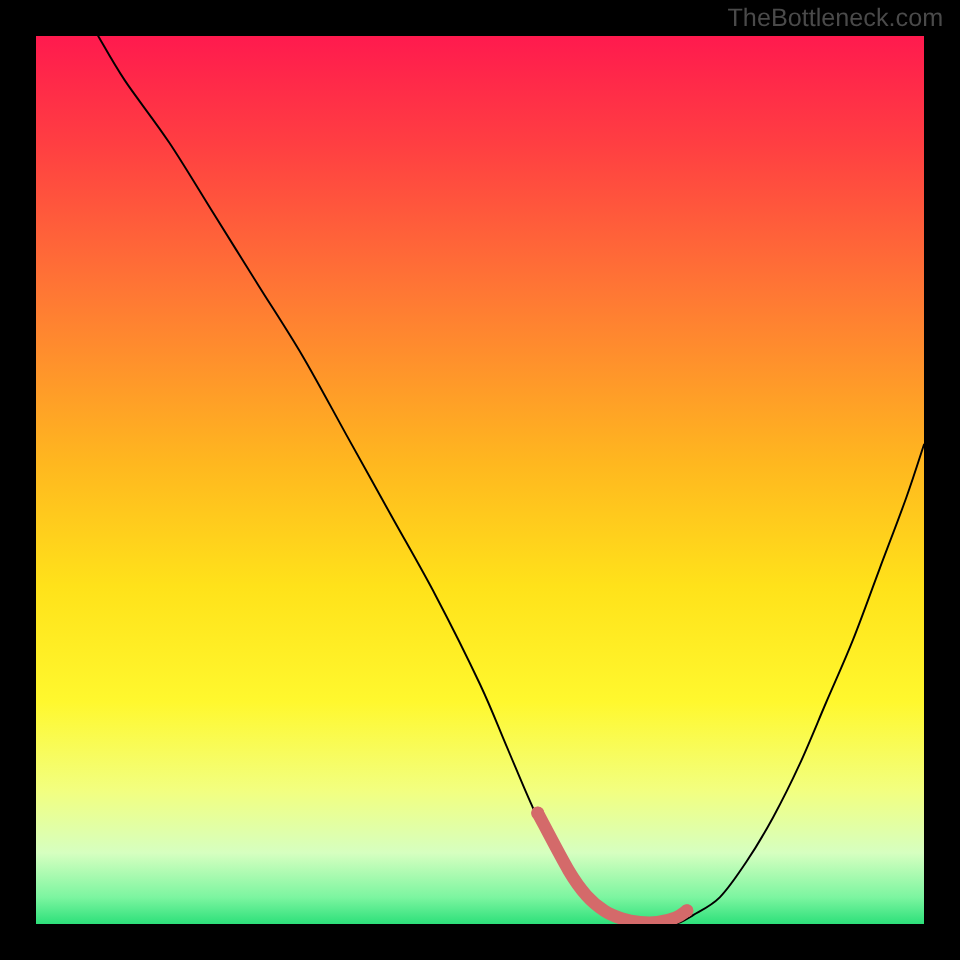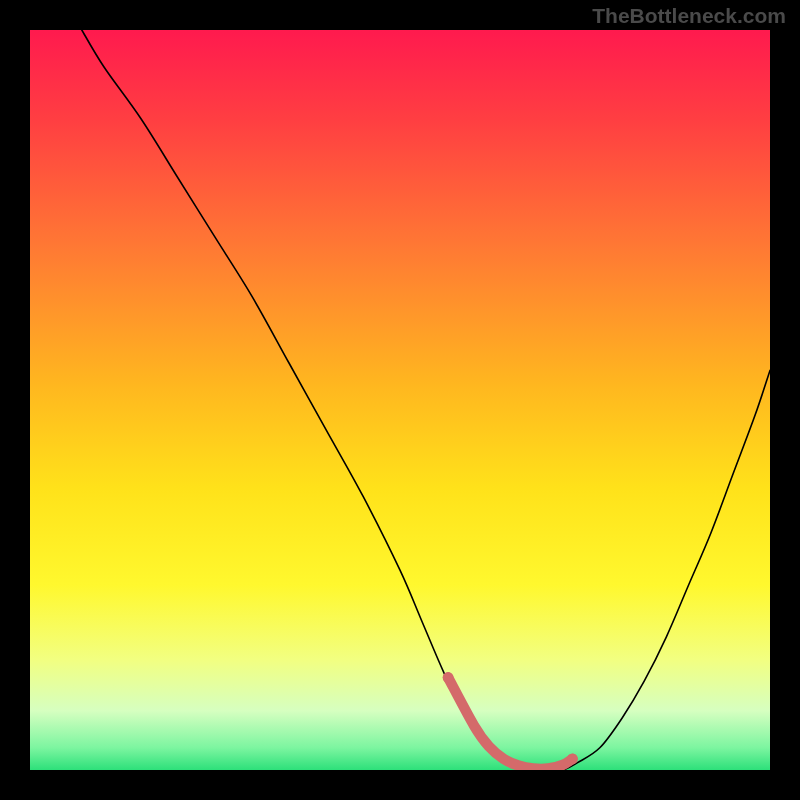--- a/index.html
+++ b/index.html
@@ -11,21 +11,21 @@
     overflow: hidden;
     position: relative;
     font-family: Arial, Helvetica, sans-serif;
   }
   .attribution {
     position: absolute;
     top: 4px;
     right: 14px;
     color: #4a4a4a;
     font-size: 21px;
-    font-weight: bold;
+    font-weight: normal;
     z-index: 10;
   }
   .chart-wrap {
     position: absolute;
     left: 30px;
     top: 30px;
     width: 740px;
     height: 740px;
   }
   svg {

